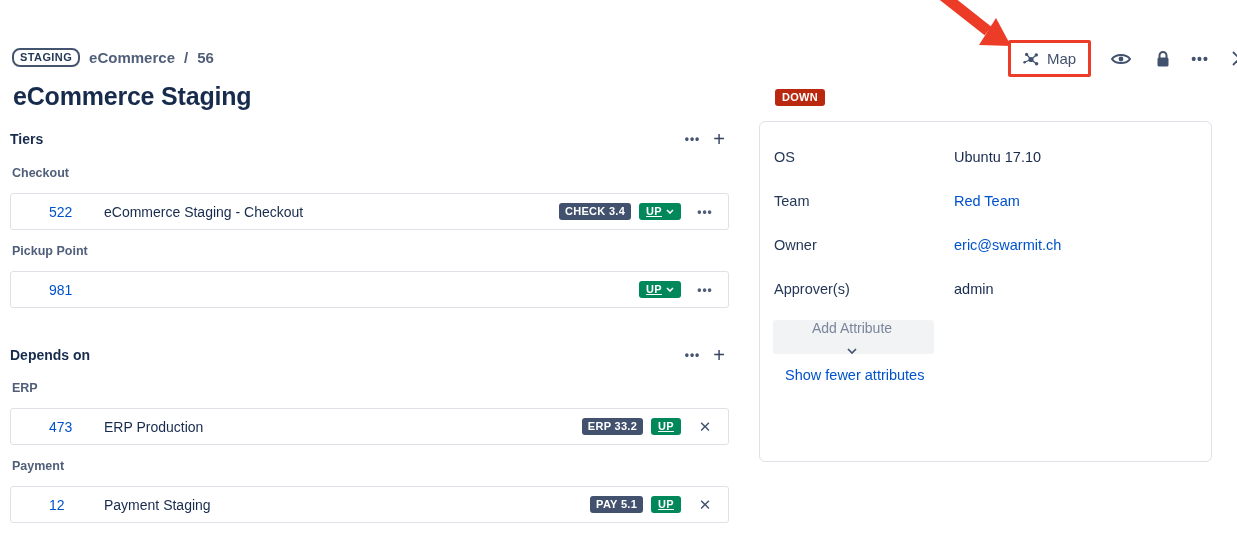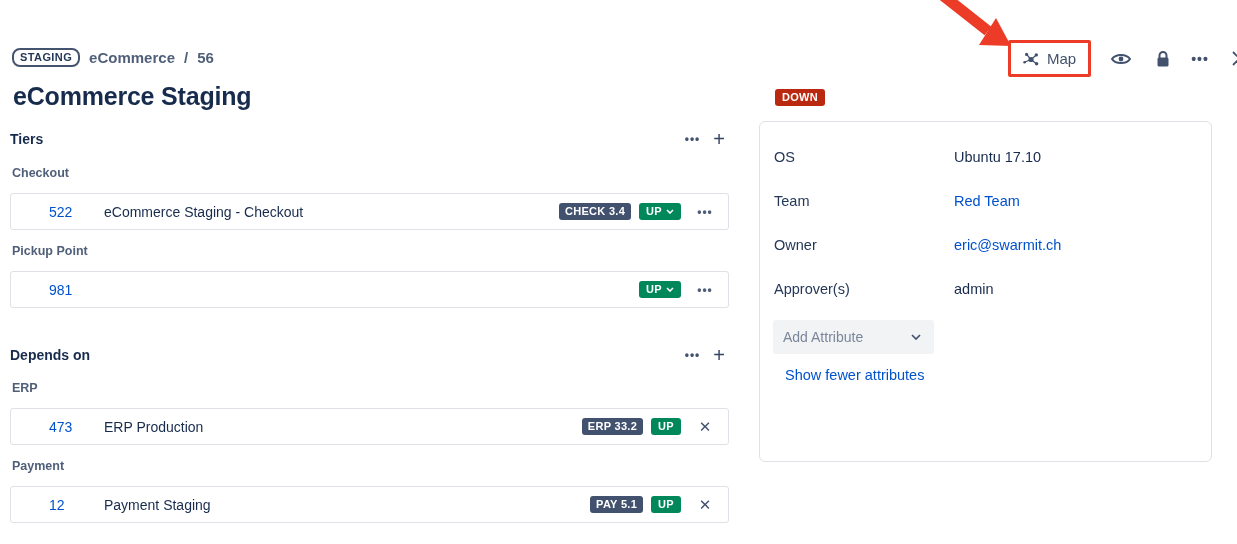--- a/index.html
+++ b/index.html
@@ -41,35 +41,35 @@
   .group-label { margin:18px 0 0 2px; font-size:12.5px; font-weight:700; color:#505F79; height:14px; }
   .group-label.tight { margin-top:14px; }
   .item-row { margin-top:13px; height:37px; border:1px solid #DFE1E6; border-radius:3px; background:#fff;
               display:flex; align-items:center; padding:0 12px 0 14px; }
   .row-id { color:#0052CC; font-size:14px; text-decoration:none; width:40px; cursor:pointer;margin-left:24px; }
   .row-name { color:#172B4D; font-size:14px; margin-left:15px; }
   .spacer { flex:1; }
   .ver-badge { background:#42526E; color:#fff; font-size:11px; font-weight:700; letter-spacing:.3px;
                padding:2px 6px 3px; border-radius:3px; margin-right:8px; }
   .status-badge { background:#00875A; color:#fff; font-size:11px; font-weight:700; letter-spacing:.3px;
-                  padding:2px 7px 3px; border-radius:3px; display:inline-flex; align-items:center; gap:4px; cursor:pointer; border:none; font-family:inherit; }
+                  padding:2px 7px 3px; border-radius:3px; display:inline-flex; align-items:center; gap:4px; cursor:pointer; border:none; font-family:inherit;text-decoration:underline; }
   .row-action { background:none; border:none; cursor:pointer; margin-left:13px; color:#505F79; font-size:12px; font-weight:700; letter-spacing:1px; width:22px; text-align:center; }
   .row-action.x { color:#42526E; font-size:15px; font-weight:400; letter-spacing:0; }
   .sect-gap { height:38px; }
 
   
   .attributes-panel { position:absolute; left:759px; top:121px; width:453px; height:341px;
                       border:1px solid #DFE1E6; border-radius:6px; background:#fff; padding-top:13px; }
   .attr-row { display:flex; align-items:center; height:44px; padding:0 14px; }
   .attr-label { width:180px; font-size:14.5px; color:#253858; }
   .attr-value { font-size:14.5px; color:#172B4D; }
   .attr-value.link { color:#0052CC; cursor:pointer; }
   .add-attribute { margin:9px 0 0 13px; width:161px; height:34px; background:#F2F3F5; border:none; border-radius:3px;
                    display:flex; align-items:center; justify-content:space-between; padding:0 13px 0 10px;
-                   color:#7A869A; font-size:14px; font-family:inherit; cursor:pointer; }
+                   color:#7A869A; font-size:14px; font-family:inherit; cursor:pointer;flex-direction:column; }
   .show-fewer { display:inline-block; margin:13px 0 0 25px; color:#0052CC; font-size:14.5px; cursor:pointer; text-decoration:none; }
 </style>
 </head>
 <body>
 
 <div class="page">
 
   <svg class="annotation-arrow" viewBox="0 0 130 62">
     <line x1="6" y1="-10" x2="58" y2="31" stroke="#EC3B26" stroke-width="11"></line>
     <polygon points="81,46 49,45 66,18" fill="#EC3B26"></polygon>

